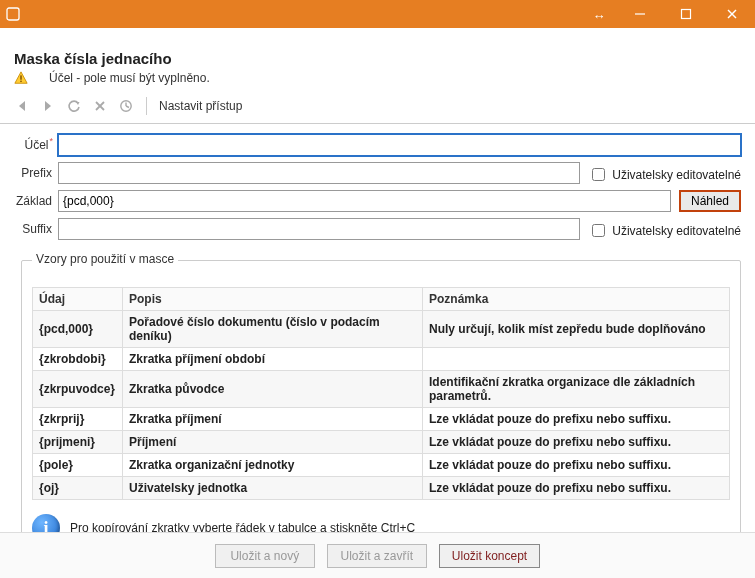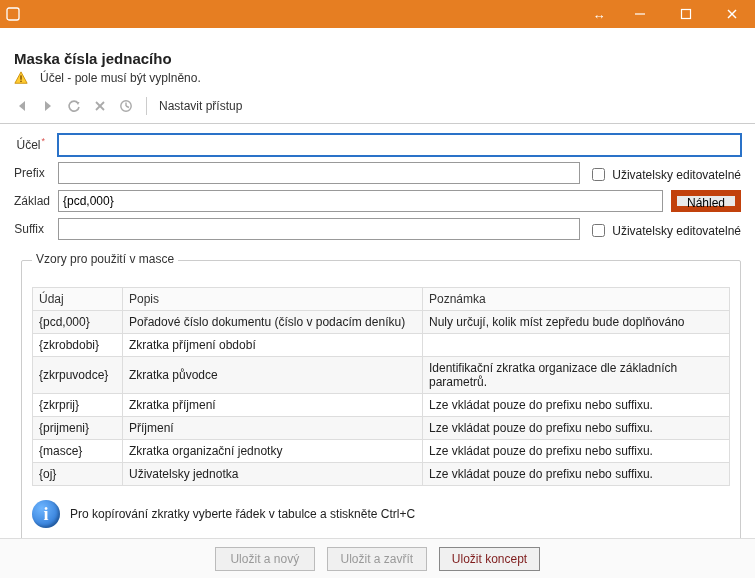--- a/index.html
+++ b/index.html
@@ -21,41 +21,41 @@
   .titlebar-controls .win-btn {
     width: 46px; height: 28px;
     display: flex; align-items: center; justify-content: center;
     color: #fff;
   }
   .titlebar-controls .double-arrow { width: 36px; font-size: 13px; }
 
   
   .header-area { padding: 22px 14px 6px 14px; }
   .window-title { font-size: 15px; font-weight: 600; color: #222; }
-  .warning-row { display: flex; align-items: center; gap: 12px; margin-top: 4px; font-size: 12px; color: #333; }
+  .warning-row { display: flex; align-items: center; gap: 21px; margin-top: 4px; font-size: 12px; color: #333; }
 
   
   .toolbar {
     display: flex; align-items: center;
     padding: 4px 10px 6px 10px;
     border-bottom: 1px solid #ccc;
     gap: 2px;
   }
   .toolbar .tool-btn {
     width: 24px; height: 22px;
     display: flex; align-items: center; justify-content: center;
     color: #888;
   }
   .toolbar .sep { width: 1px; height: 18px; background: #ccc; margin: 0 6px; }
   .toolbar .tool-text { color: #333; padding: 0 4px; }
 
   
   .form-area { padding: 10px 14px 4px 14px; }
   .form-row { display: flex; align-items: center; margin-bottom: 6px; }
-  .form-label { width: 44px; text-align: right; padding-right: 14px; color: #333; position: relative; }
+  .form-label { width: 44px; text-align: right; padding-right: 6px; color: #333; position: relative; }
   .form-label.req::after {
     content: "*";
     color: #d9534f;
     font-size: 9px;
     position: relative;
     top: -5px;
     left: 1px;
   }
   .form-input-wrap { flex: 1; display: flex; align-items: flex-end; gap: 8px; }
   input.text-field {
@@ -64,21 +64,21 @@
     border: 1px solid #999;
     padding: 2px 4px;
     font-family: inherit;
     font-size: 12px;
   }
   input.text-field.focus { border: 1px solid #2a72c8; outline: 1px solid #2a72c8; }
   .checkbox-group { display: flex; align-items: center; gap: 4px; white-space: nowrap; }
   .btn-preview {
     height: 22px;
     padding: 0 10px;
-    border: 6px solid #c2410c;
+    border: 2px solid #c2410c;
     background: #e9e9e9;
     font-family: inherit;
     font-size: 12px;
   }
 
   
   .patterns {
     margin: 10px 14px 0 21px;
     border: 1px solid #ccc;
     border-radius: 2px;
@@ -97,21 +97,21 @@
     width: 100%;
     border-collapse: collapse;
     border: 1px solid #bbb;
     font-size: 12px;
   }
   table.patterns-table th, table.patterns-table td {
     border: 1px solid #ddd;
     padding: 4px 6px;
     text-align: left;
     vertical-align: middle;
-    font-weight: normal;
+    font-weight: bold;
   }
   table.patterns-table th { background: #fafafa; color: #333; }
   table.patterns-table tbody tr:nth-child(odd) { background: #f7f7f7; }
   table.patterns-table tbody tr:nth-child(even) { background: #fff; }
   .col-udaj { width: 90px; }
   .col-popis { width: 300px; }
 
   .info-row {
     display: flex; align-items: center; gap: 10px;
     margin-top: 14px;
@@ -121,21 +121,21 @@
     background: radial-gradient(circle at 35% 30%, #6fb6ff, #1a66c8);
     display: flex; align-items: center; justify-content: center;
     color: #fff; font-weight: bold; font-family: Georgia, serif; font-size: 18px;
     box-shadow: inset -2px -2px 3px rgba(0,0,0,0.25);
   }
 
   
   .footer {
     position: absolute;
     left: 0; right: 0; bottom: 0;
-    height: 40px;
+    height: 46px;
     border-top: 1px solid #ddd;
     display: flex; align-items: center; justify-content: center;
     gap: 12px;
     background: #fafafa;
   }
   .footer button {
     height: 24px;
     min-width: 100px;
     padding: 0 12px;
     border: 1px solid #bbb;
@@ -295,21 +295,21 @@
           <td>{zkrprij}</td>
           <td>Zkratka příjmení</td>
           <td>Lze vkládat pouze do prefixu nebo suffixu.</td>
         </tr>
         <tr>
           <td>{prijmeni}</td>
           <td>Příjmení</td>
           <td>Lze vkládat pouze do prefixu nebo suffixu.</td>
         </tr>
         <tr>
-          <td>{masce}</td>
+          <td>{pole}</td>
           <td>Zkratka organizační jednotky</td>
           <td>Lze vkládat pouze do prefixu nebo suffixu.</td>
         </tr>
         <tr>
           <td>{oj}</td>
           <td>Uživatelsky jednotka</td>
           <td>Lze vkládat pouze do prefixu nebo suffixu.</td>
         </tr>
       </tbody>
   </table>

